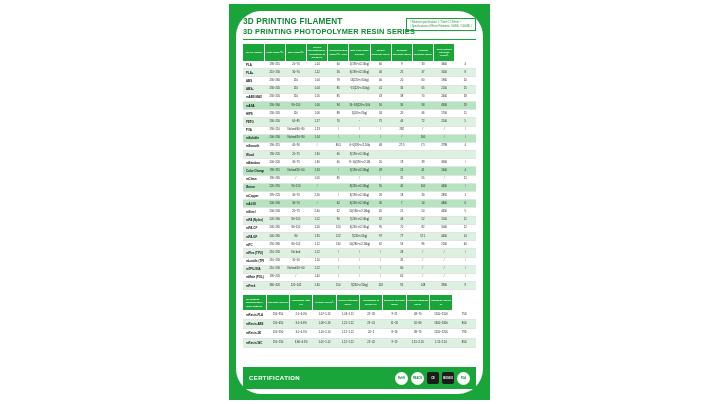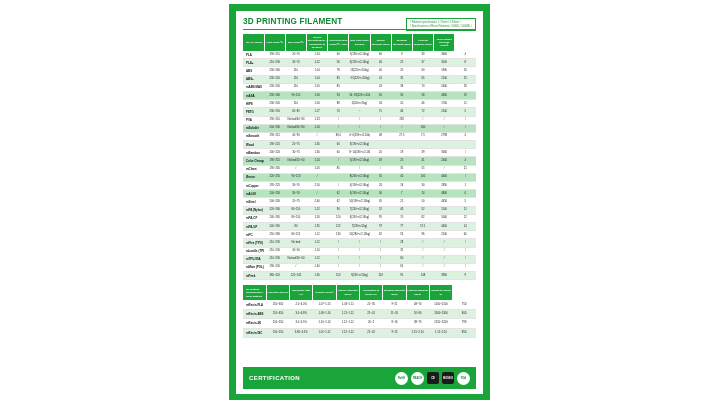--- a/index.html
+++ b/index.html
@@ -30,20 +30,21 @@
   }
   .poster-inner {
     position: relative;
     width: 100%;
     height: 100%;
     background: #ffffff;
     box-sizing: border-box;
     padding: 6px 7px 5px 7px;
     display: flex;
     flex-direction: column;
+    border-radius: 25px;
   }
   
   .header {
     position: relative;
     margin-bottom: 4px;
   }
   .title-1 {
     color: #0e8a33;
     font-size: 8.2px;
     font-weight: bold;
@@ -202,20 +203,21 @@
 </style>
 </head>
 <body>
 
 <div id="page">
   <div class="poster">
     <div class="poster-inner">
 
       <div class="header">
         <div class="title-1">3D PRINTING FILAMENT</div>
+        <div class="title-2">3D PRINTING PHOTOPOLYMER RESIN SERIES</div>
         <div class="header-note">
           <div>/ Filament specification:  1.75mm / 2.85mm /</div>
           <div>/ Specifications of Resin Filaments:  500ML / 1000ML /</div>
         </div>
         <div class="header-rule"></div>
       </div>
 
       <table class="filament-table">
         <thead>
           <tr id="fil-head-row">

